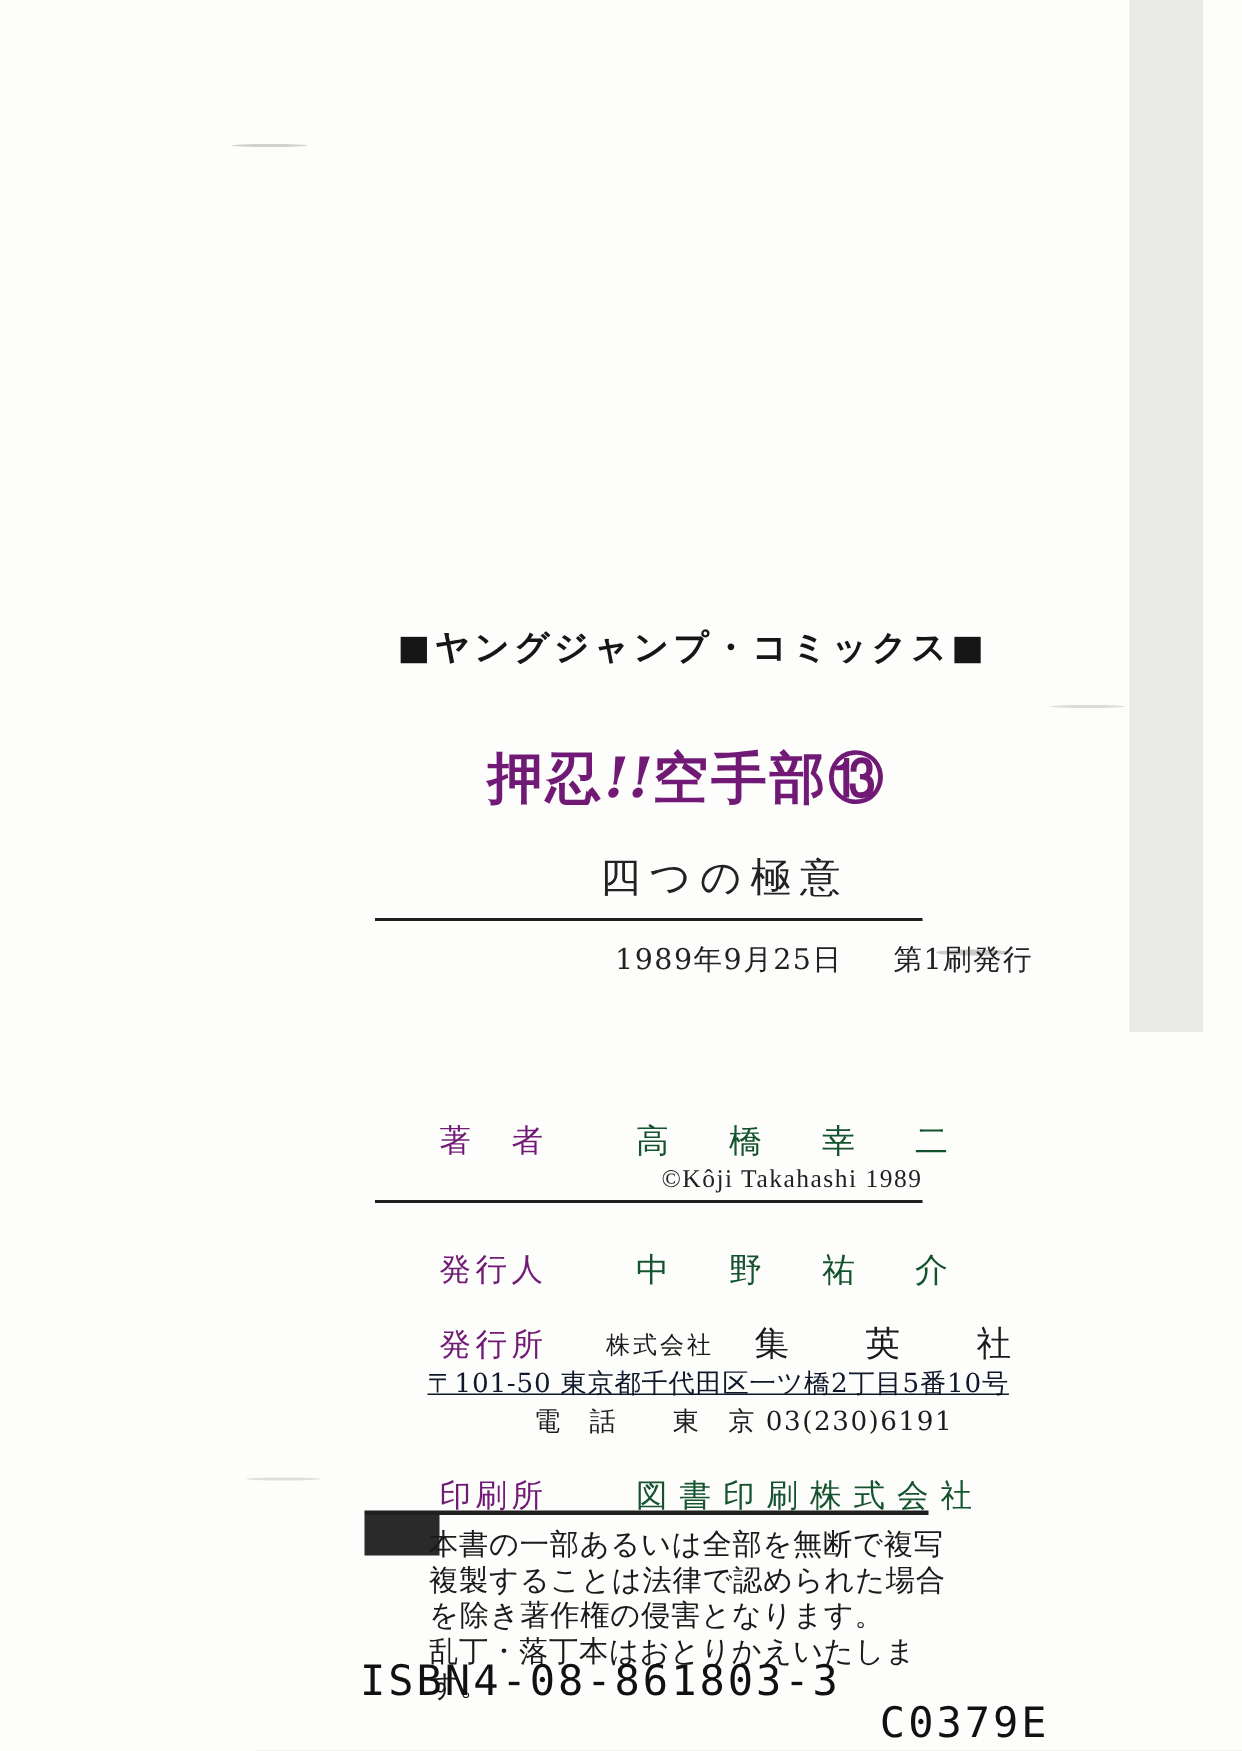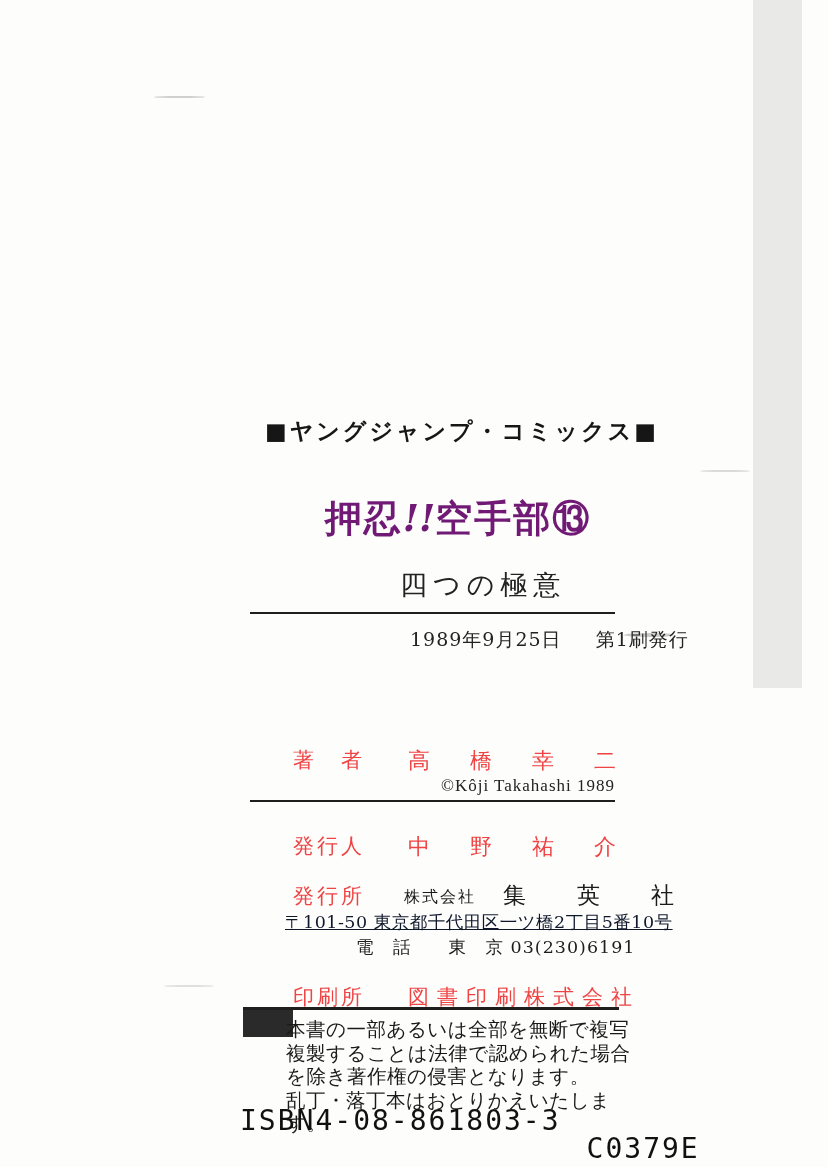--- a/index.html
+++ b/index.html
@@ -49,26 +49,26 @@
     font-size:19px;
     letter-spacing:1px;
     display:flex;gap:34px;
     color:#222;
   }
 
   .credit-label{
     left:245px;
     font-size:21px;
     letter-spacing:3px;
-    color:#ef4444;
+    color:#701a75;
   }
   .credit-value{
-    left:360px;
+    left:376px;
     font-size:22px;
-    color:#ef4444;
+    color:#14532d;
     font-family:Liberation Mono, monospace;
   }
   .spaced{letter-spacing:9px;}
   .author-row{top:746px;}
   .copyright{
     top:776px;left:393px;
     font-size:17px;
     letter-spacing:1px;
     font-family:"Liberation Serif","DejaVu Serif",serif;
     color:#222;

